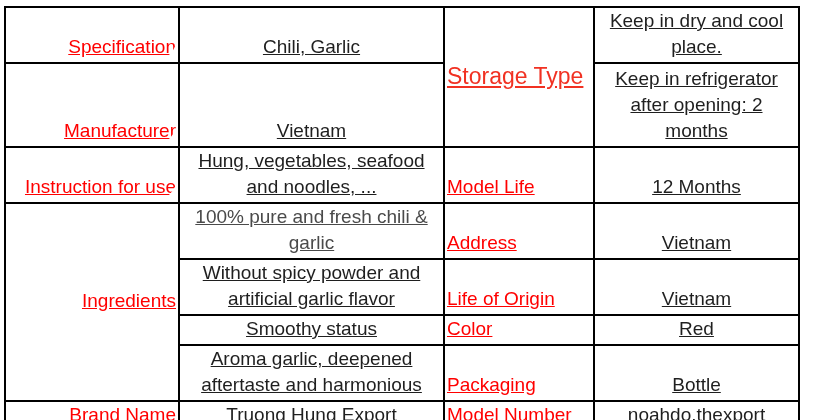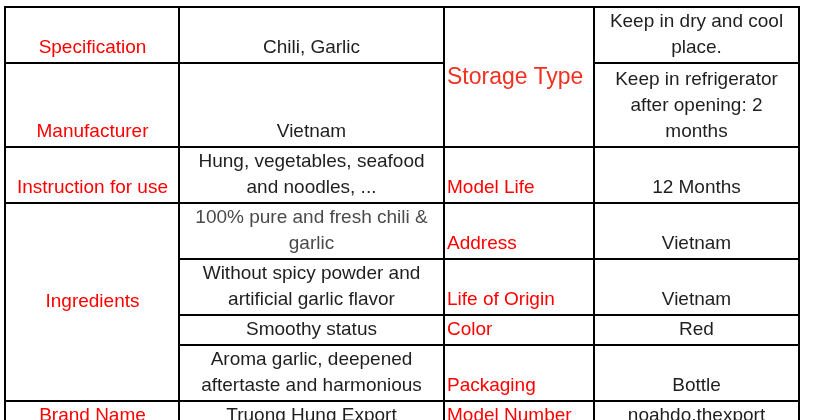--- a/index.html
+++ b/index.html
@@ -27,26 +27,28 @@
   td{
     border:2px solid var(--border-black);
     font-size:19px;
     line-height:26px;
     color:var(--text-black);
     vertical-align:bottom;
     text-align:center;
     padding:0 2px 2px 2px;
     white-space:pre-line;
     overflow:hidden;
+    text-decoration:underline;
   }
   td.lbl{
-    text-align:center;
+    text-align:right;
     color:var(--label-red);
     padding-left:3px;
     white-space:nowrap;
+    border-radius:26px;
   }
   td.lbl3{
     text-align:left;
     color:var(--label-red);
     white-space:nowrap;
   }
   td.storage{
     vertical-align:middle;
     font-size:23px;
     line-height:27px;

